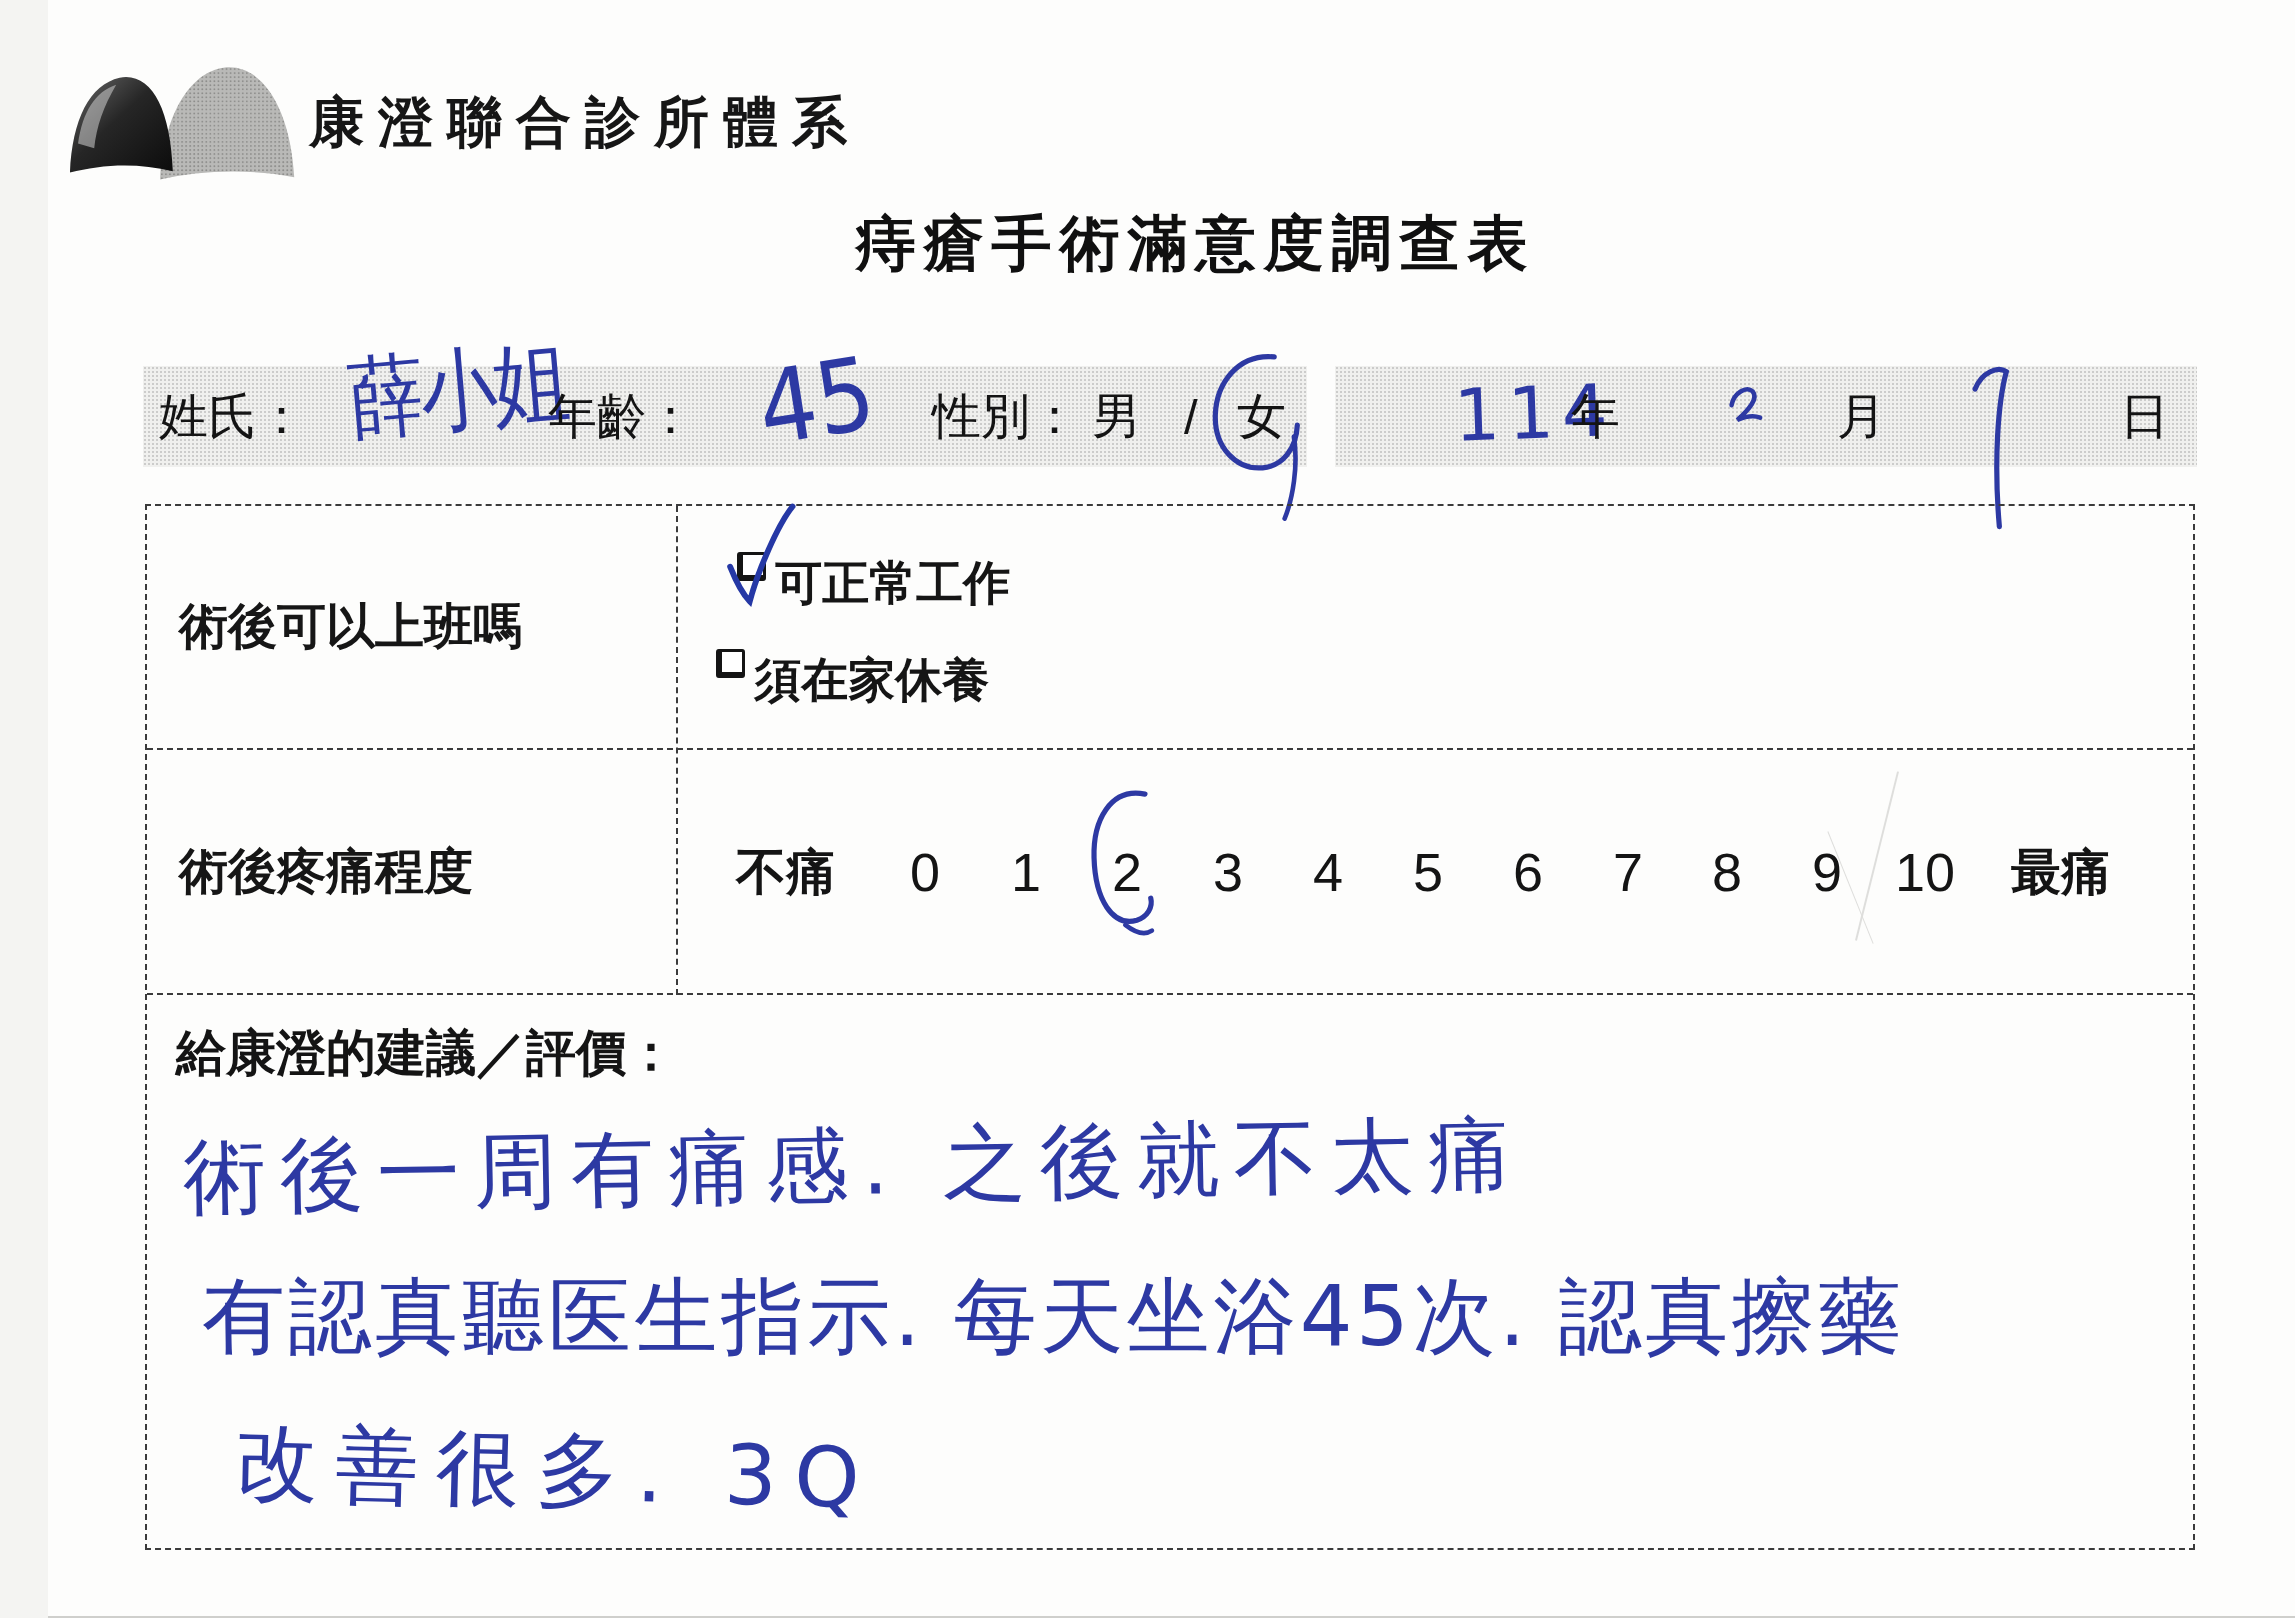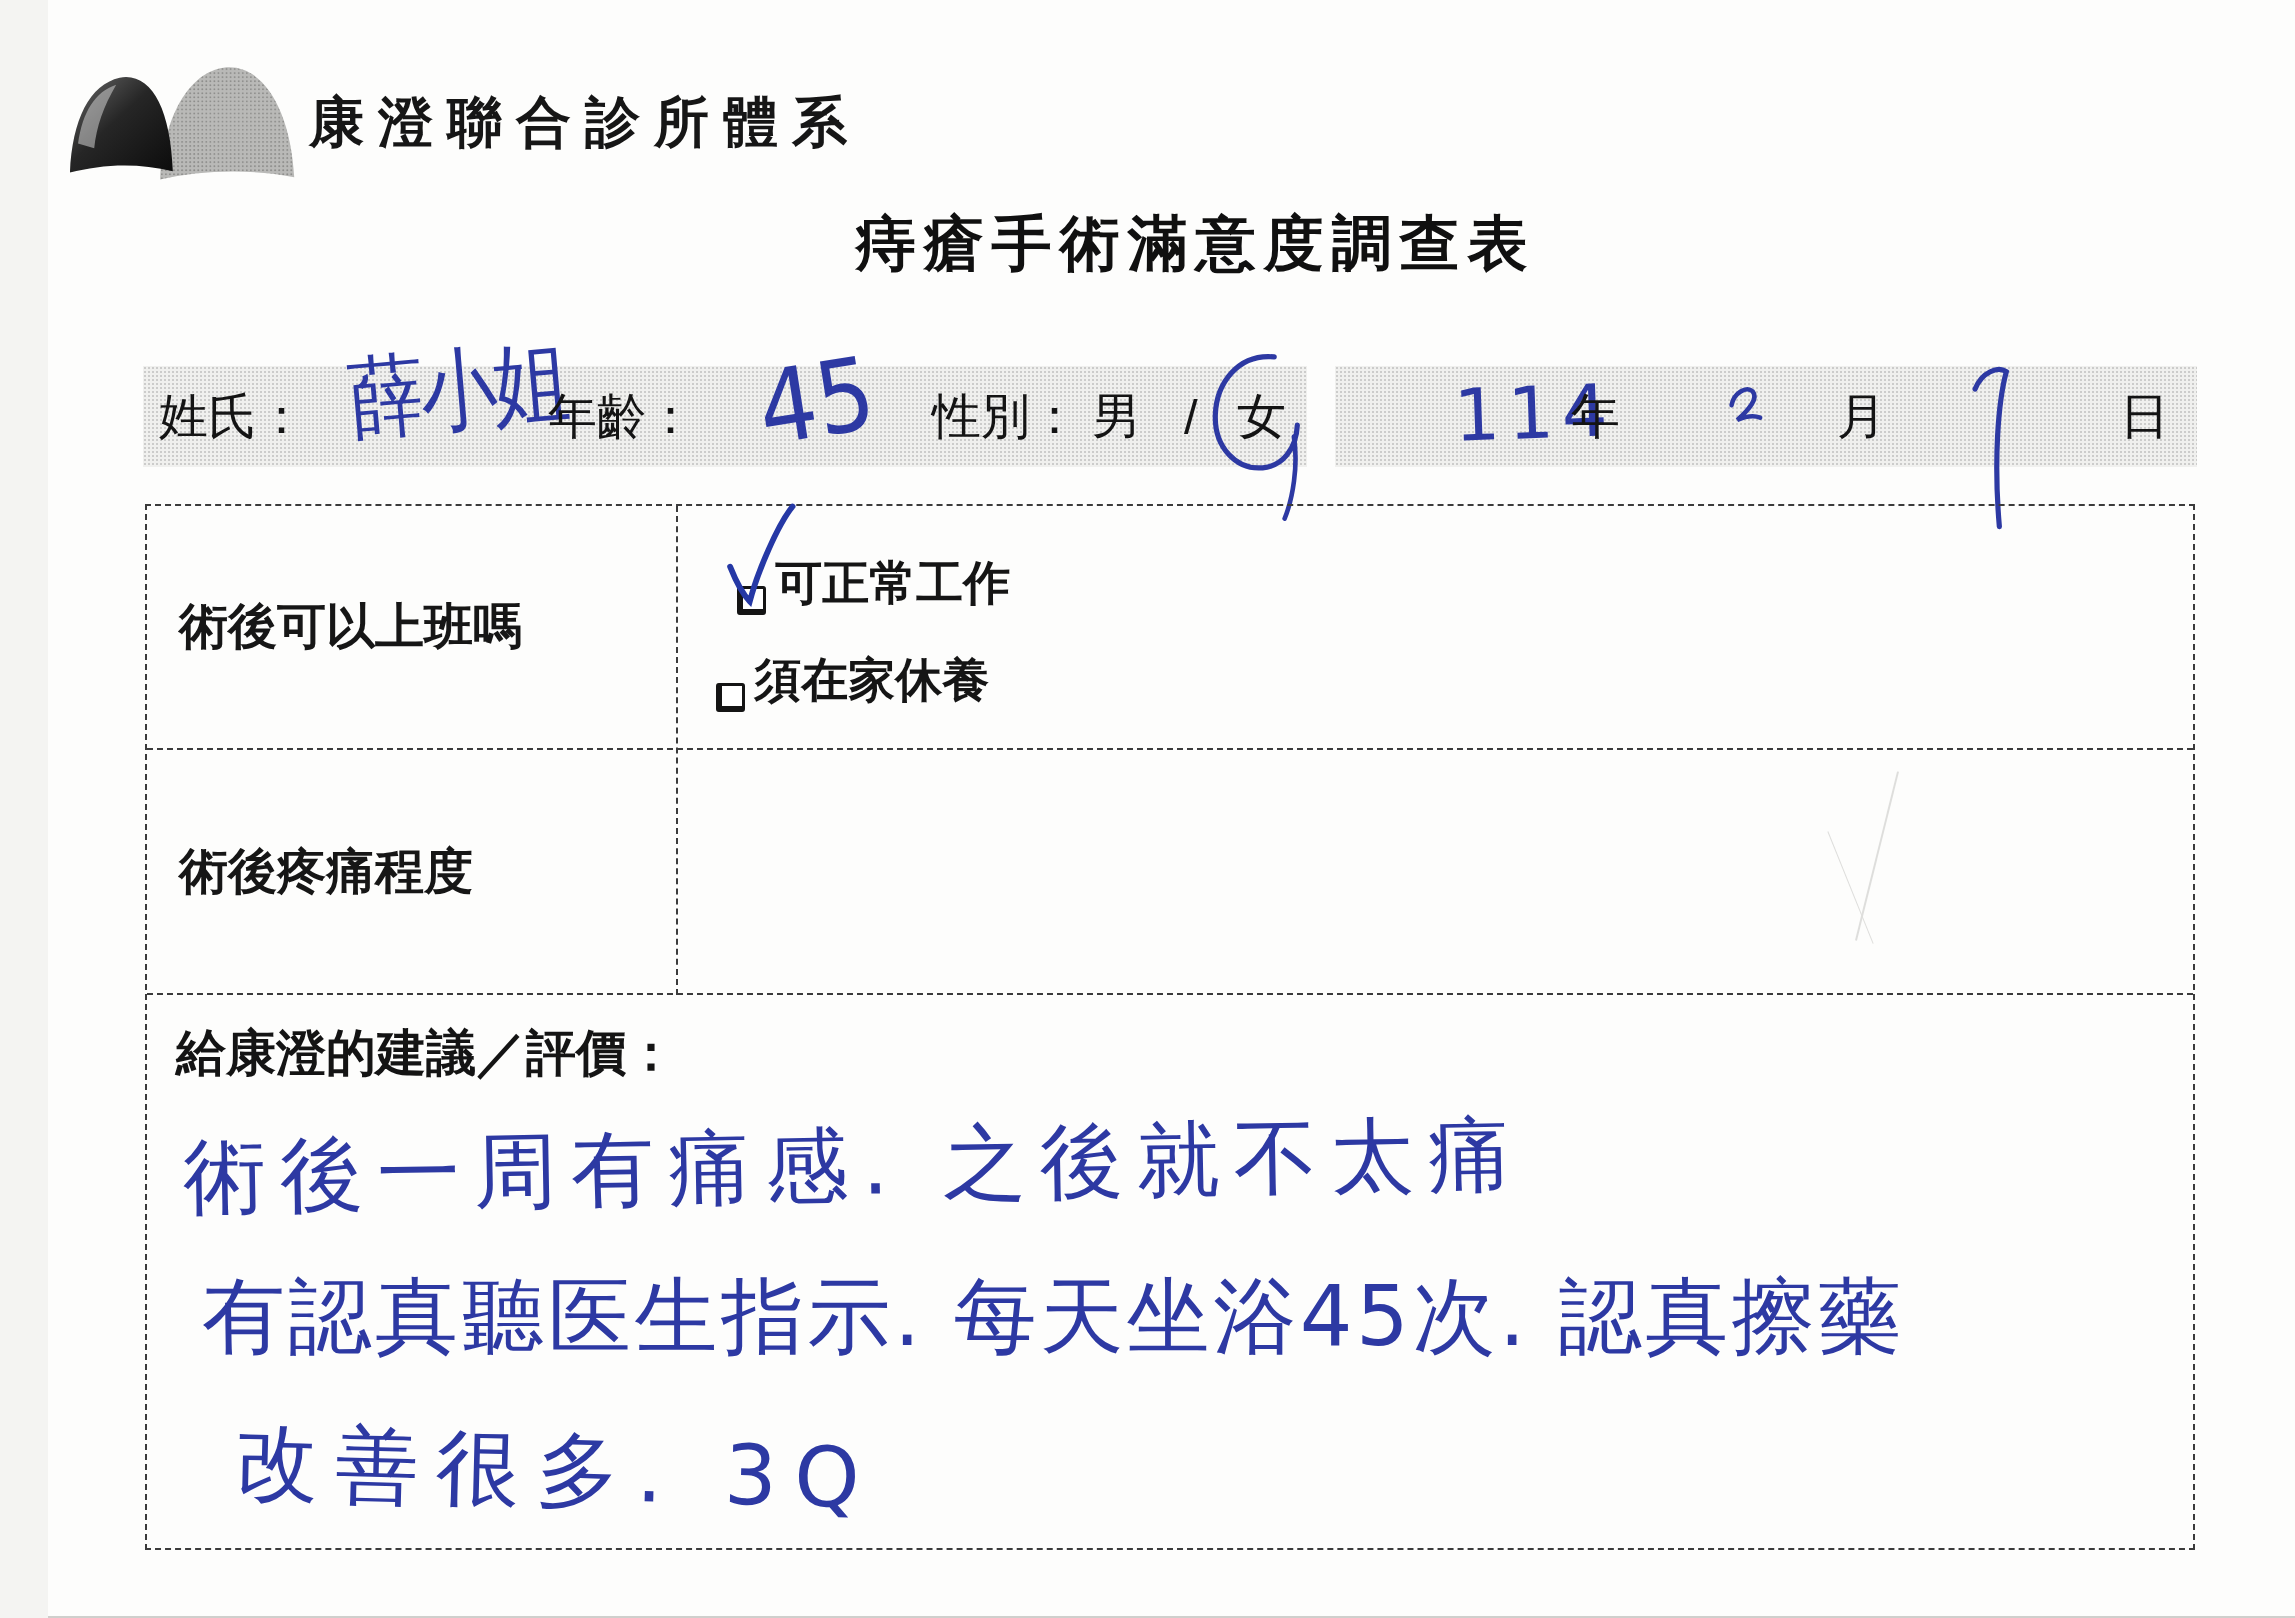--- a/index.html
+++ b/index.html
@@ -48,21 +48,21 @@
   }
   .hdiv1{position:absolute;left:0;right:0;top:242px;border-top:2.3px dashed #3b3b3b;}
   .hdiv2{position:absolute;left:0;right:0;top:487px;border-top:2.3px dashed #3b3b3b;}
   .vdiv{position:absolute;left:529px;top:0;height:489px;border-left:2.3px dashed #3b3b3b;}
   .cell-label{
     position:absolute;left:0;width:529px;display:flex;align-items:center;
     padding-left:32px;box-sizing:border-box;font-size:49px;font-weight:600;color:#161616;
   }
   .row1-label{top:0;height:242px;}
   .row2-label{top:244px;height:243px;}
-  .opt-line{position:absolute;display:flex;align-items:flex-end;gap:9.3px;}
+  .opt-line{position:absolute;display:flex;align-items:flex-start;gap:9.3px;}
   .checkbox{
     width:29px;height:29px;box-sizing:border-box;border:3.5px solid #141414;
     border-left-width:6.4px;border-bottom-width:6.4px;border-radius:2.9px;background:#fff;
   }
   .opt-text{font-size:47px;font-weight:600;color:#151515;white-space:nowrap;}
   .pain-item{position:absolute;top:50%;transform:translate(-50%,-50%);font-size:54px;font-weight:500;color:#141414;}
   .pain-end{font-size:50px;font-weight:700;}
   .row2-content{position:absolute;left:532px;top:244px;right:0;height:243px;}
   .row3{position:absolute;left:0;right:0;top:489px;bottom:0;}
   .comments-label{position:absolute;left:29px;top:25.4px;font-size:50px;font-weight:600;color:#141414;white-space:nowrap;}
@@ -145,20 +145,40 @@
 
     <svg class="pen" style="left:575px;top:-2.9px" width="81" height="110" viewBox="0 0 140 190">
       <path d="M14,110 C26,140 38,160 48,170 C62,118 96,38 122,6" fill="none" stroke="#2538a5" stroke-width="10" stroke-linecap="round"></path>
     </svg>
     <div class="opt-line" style="left:569px;top:143px">
       <span class="checkbox"></span>
       <span class="opt-text">須在家休養</span>
     </div>
 
     <div class="cell-label row2-label">術後疼痛程度</div>
+    <div class="row2-content">
+      <span class="pain-item pain-end" style="left:107px">不痛</span>
+      <span class="pain-item" style="left:246px">0</span>
+      <span class="pain-item" style="left:347px">1</span>
+      <span class="pain-item" style="left:448px">2</span>
+      <span class="pain-item" style="left:549px">3</span>
+      <span class="pain-item" style="left:649px">4</span>
+      <span class="pain-item" style="left:749px">5</span>
+      <span class="pain-item" style="left:849px">6</span>
+      <span class="pain-item" style="left:949px">7</span>
+      <span class="pain-item" style="left:1048px">8</span>
+      <span class="pain-item" style="left:1148px">9</span>
+      <span class="pain-item" style="left:1246px">10</span>
+      <span class="pain-item pain-end" style="left:1382px">最痛</span>
+
+      <svg class="pen" style="left:408px;top:36px" width="87" height="162" viewBox="0 0 150 280">
+        <path d="M100,14 C40,2 10,60 12,124 C14,196 44,244 86,232 C104,226 114,210 110,194" fill="none" stroke="#2d39a3" stroke-width="9" stroke-linecap="round"></path>
+        <path d="M66,240 C84,254 100,258 112,250" fill="none" stroke="#2d39a3" stroke-width="8" stroke-linecap="round"></path>
+      </svg>
+    </div>
 
     <div class="row3">
       <div class="comments-label">給康澄的建議／評價：</div>
       <div class="hw hw-line hw-l1">術後一周有痛感. 之後就不太痛</div>
       <div class="hw hw-line hw-l2">有認真聽医生指示. 每天坐浴45次. 認真擦藥</div>
       <div class="hw hw-line hw-l3">改善很多. 3Q</div>
     </div>
   </div>
 
   <div class="crease" style="left:1828px;top:769px;width:1.7px;height:174px;transform:rotate(14deg);"></div>

